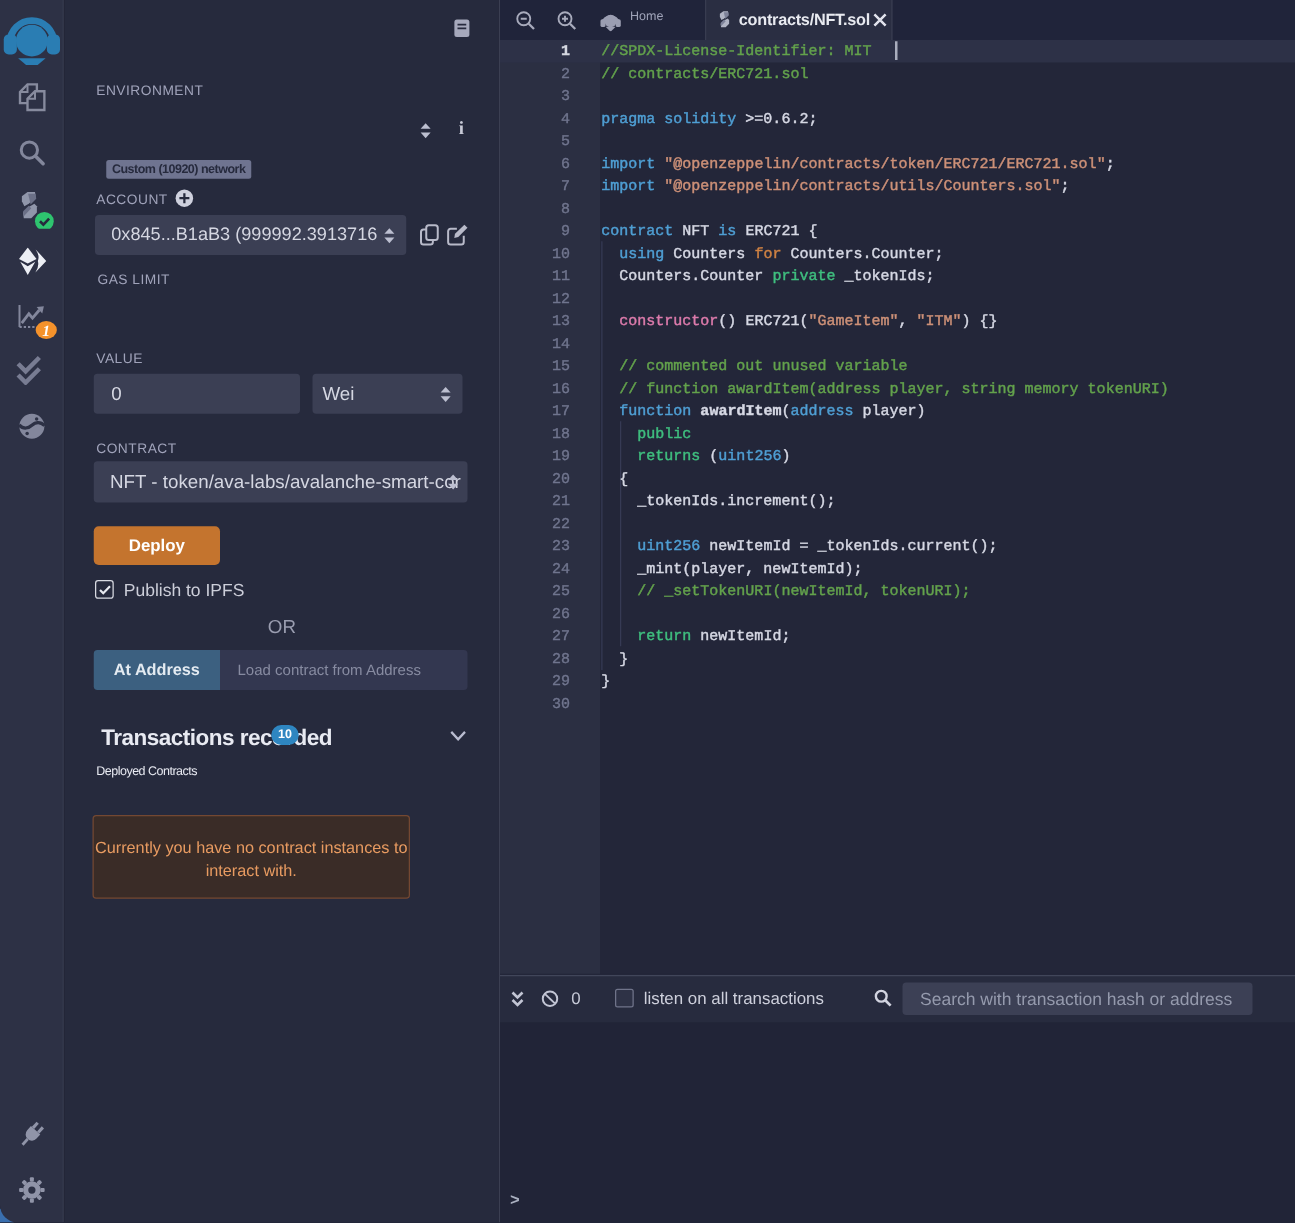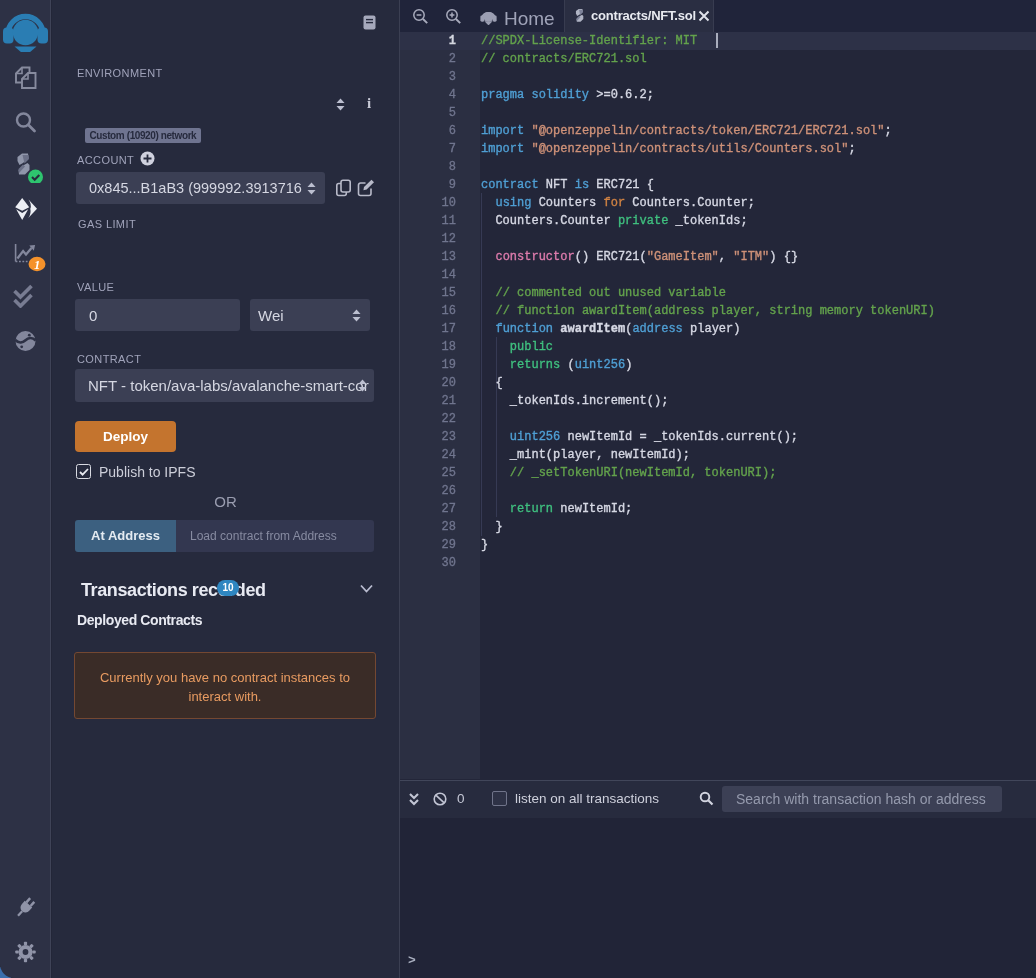--- a/index.html
+++ b/index.html
@@ -177,23 +177,23 @@
 
   <div style="position:absolute;left:23px;top:520px;width:101px;height:32px;background:#3c6080;border-radius:3px 0 0 3px;color:#e4ebf1;font-size:13px;font-weight:bold;text-align:center;line-height:32px;">At Address</div>
   <div style="position:absolute;left:124px;top:520px;width:198px;height:32px;background:#333750;border-radius:0 3px 3px 0;color:#878ba1;font-size:12px;line-height:32px;padding-left:14px;">Load contract from Address</div>
 
   <div style="position:absolute;left:29px;top:580px;font-size:18px;font-weight:bold;letter-spacing:-0.4px;color:#e8eaf2;text-align:right;">Transactions recorded</div>
   <div style="position:absolute;left:165px;top:580px;width:22px;height:16px;background:#2e86c1;border-radius:8px;color:#fff;font-size:10px;font-weight:bold;text-align:center;line-height:16px;">10</div>
   <svg style="position:absolute;left:308px;top:584px;" width="13" height="9" viewBox="0 0 13 9">
       <path d="M1 1.5 L6.5 7.5 L12 1.5" fill="none" stroke="#b9bcd0" stroke-width="1.8"></path>
     </svg>
 
-  <div style="position:absolute;left:25px;top:612px;font-size:14px;font-weight:bold;letter-spacing:-0.4px;color:#e8eaf2;">Deployed Contracts</div>
-
-  <div style="position:absolute;left:22px;top:652px;width:302px;height:67px;background:#3a2c27;border:1px solid #744832;border-radius:3px;color:#e89b61;font-size:13px;text-align:center;padding-top:15px;line-height:19px;">Currently you have no contract instances to<br>interact with.</div>
+  <div style="position:absolute;left:25px;top:612px;font-size:10px;font-weight:normal;letter-spacing:-0.4px;color:#e8eaf2;">Deployed Contracts</div>
+
+  <div style="position:absolute;left:22px;top:652px;width:254px;height:67px;background:#3a2c27;border:1px solid #744832;border-radius:3px;color:#e89b61;font-size:13px;text-align:center;padding-top:15px;line-height:19px;">Currently you have no contract instances to<br>interact with.</div>
 </div>
 <div id="main">
   <div id="tabbar">
     <svg style="position:absolute;left:12px;top:8px" width="17" height="17" viewBox="0 0 17 17">
         <circle cx="7" cy="7" r="5.2" fill="none" stroke="#a8abbc" stroke-width="1.5"></circle>
         <line x1="11" y1="11" x2="15.2" y2="15.2" stroke="#a8abbc" stroke-width="1.9"></line>
         <line x1="4.6" y1="7" x2="9.4" y2="7" stroke="#a8abbc" stroke-width="1.5"></line>
       </svg>
     <svg style="position:absolute;left:45px;top:8px" width="17" height="17" viewBox="0 0 17 17">
         <circle cx="7" cy="7" r="5.2" fill="none" stroke="#a8abbc" stroke-width="1.5"></circle>
@@ -201,21 +201,21 @@
         <line x1="4.6" y1="7" x2="9.4" y2="7" stroke="#a8abbc" stroke-width="1.5"></line>
         <line x1="7" y1="4.6" x2="7" y2="9.4" stroke="#a8abbc" stroke-width="1.5"></line>
       </svg>
     <svg style="position:absolute;left:80px;top:8px" width="17" height="17" viewBox="0 0 46 46">
       <path d="M6 28 A17.5 17.5 0 0 1 40 28" fill="none" stroke="#9b9eb2" stroke-width="7"></path>
       <rect x="1" y="20" width="11" height="17" rx="4" fill="#9b9eb2"></rect>
       <rect x="34" y="20" width="11" height="17" rx="4" fill="#9b9eb2"></rect>
       <circle cx="23" cy="24" r="13.5" fill="#9b9eb2"></circle>
       <path d="M12 36 L34 36 L23 47 Z" fill="#9b9eb2"></path>
     </svg>
-    <div style="position:absolute;left:104px;top:8px;font-size:19px;color:#9fa3b8;">Home</div>
+    <div style="position:absolute;left:104px;top:8px;font-size:10px;color:#9fa3b8;">Home</div>
     <div style="position:absolute;left:164px;top:0;width:150px;height:32px;background:#2a2e42;border-left:1px solid #383c50;border-right:1px solid #383c50;"></div>
     <svg style="position:absolute;left:171px;top:8px" width="16" height="16" viewBox="0 0 26 26">
       <path d="M8 9 L8 5 L12.5 1.5 L18.5 1.5 L19 6 L13.5 11 L10 13 Z" fill="#b0b4c4"></path>
       <path d="M13 3 L19 3 L19.5 7 L15 11.5 Z" fill="#7d8299"></path>
       <path d="M20 13 L20 18 L15.5 22.5 L9.5 22.5 L9 18 L14.5 13 L18 11 Z" fill="#b0b4c4"></path>
       <path d="M9.5 21 L9 17 L13.5 12.5 L15.5 14.5 Z" fill="#7d8299"></path>
     </svg>
     <div style="position:absolute;left:191px;top:8px;font-size:13px;font-weight:bold;letter-spacing:-0.2px;color:#e8eaf0;">contracts/NFT.sol</div>
     <svg style="position:absolute;left:298px;top:10px" width="12" height="12" viewBox="0 0 12 12">
         <path d="M1.5 1.5 L10.5 10.5 M10.5 1.5 L1.5 10.5" stroke="#dfe1ea" stroke-width="2"></path>

